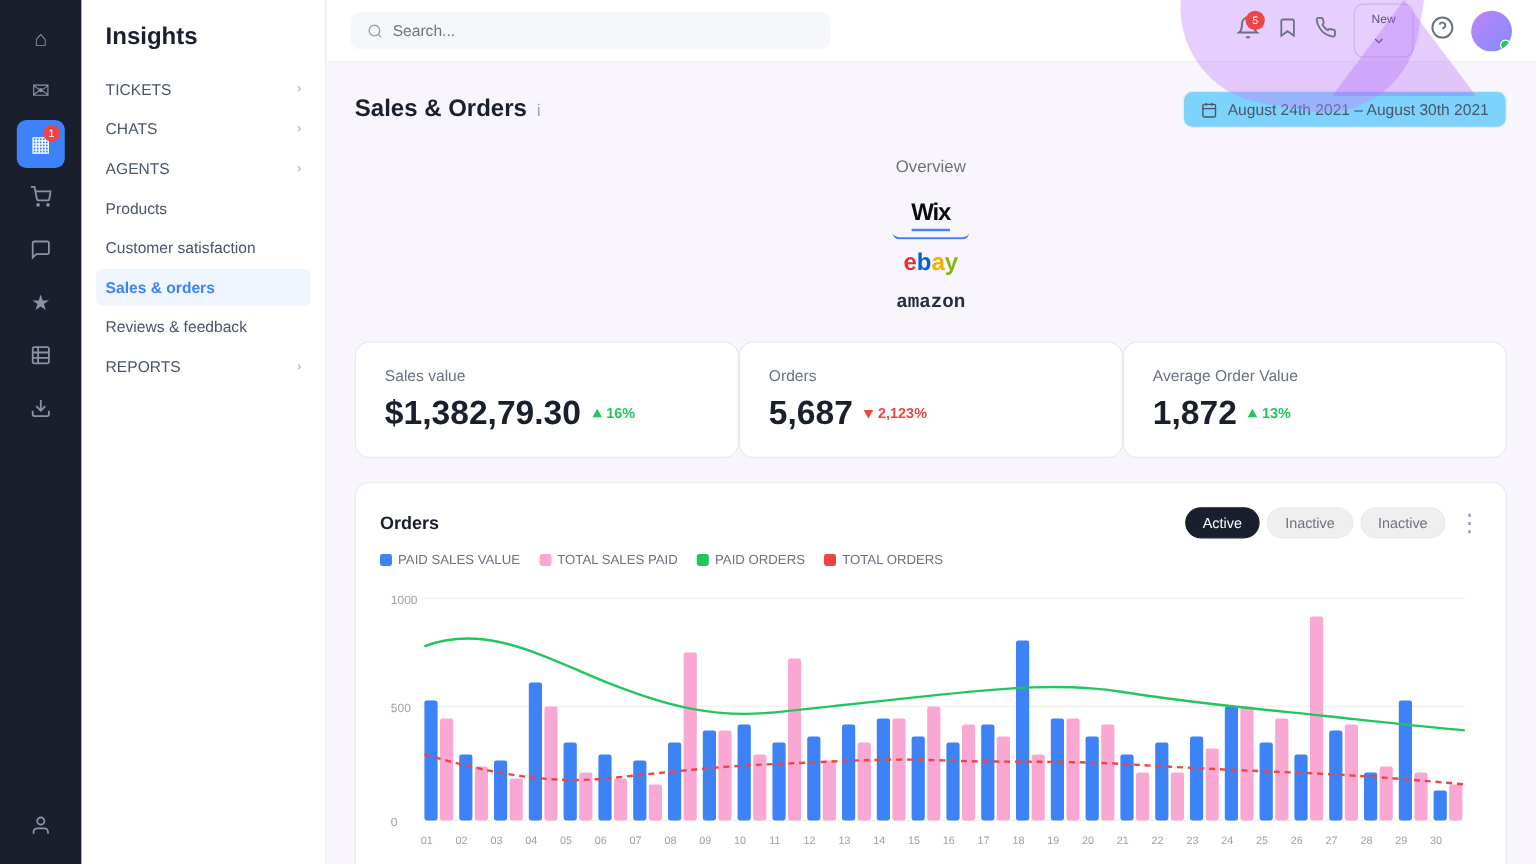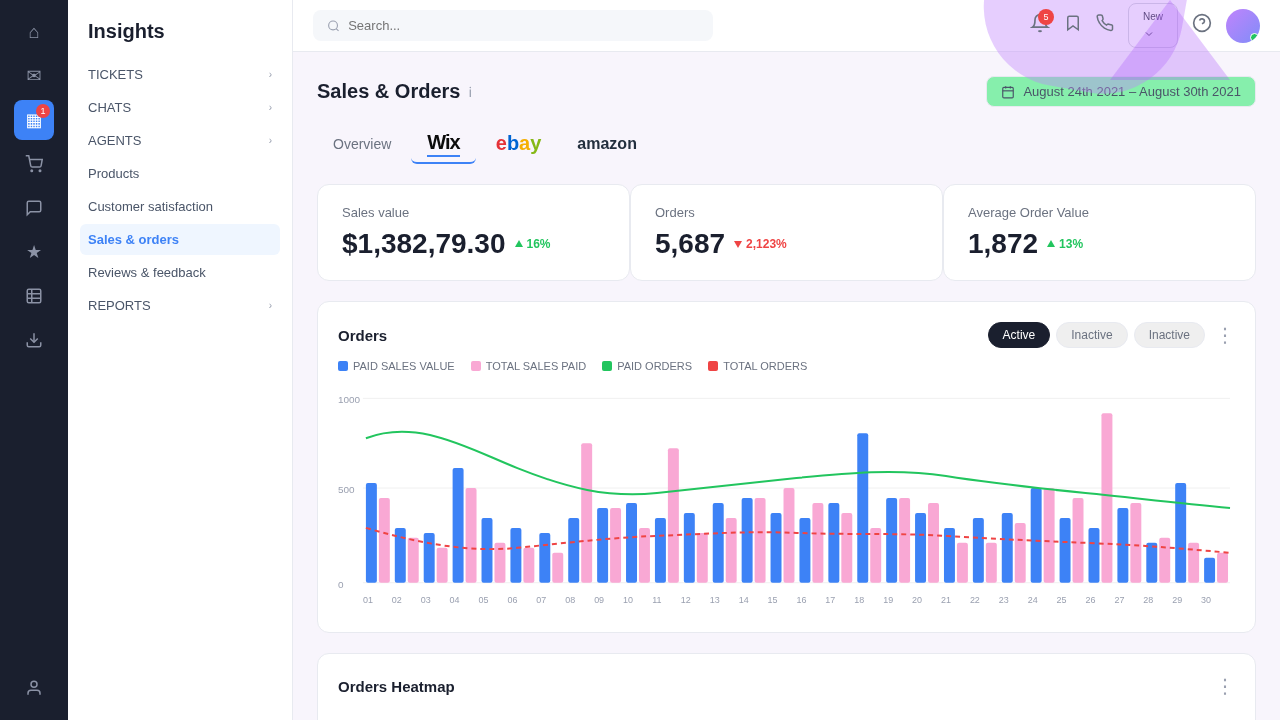--- a/index.html
+++ b/index.html
@@ -28,21 +28,21 @@
     .icon-sidebar .icon-item.active { background: #3d82f6; color: white; }
     .icon-badge {
       position: absolute; top: 4px; right: 4px;
       background: #ef4444; color: white; font-size: 9px;
       border-radius: 50%; width: 14px; height: 14px;
       display: flex; align-items: center; justify-content: center;
     }
 
     
     .nav-sidebar {
-      width: 225px;
+      width: 204px;
       background: white;
       padding: 20px 0;
       flex-shrink: 0;
       border-right: 1px solid #e8eaf0;
     }
     .nav-sidebar .title {
       font-size: 20px; font-weight: 700; color: #1a1f2e;
       padding: 0 20px 16px;
     }
     .nav-section {
@@ -104,27 +104,27 @@
 
     
     .page-header {
       display: flex; align-items: center; justify-content: space-between;
       margin-bottom: 16px;
     }
     .page-title { font-size: 20px; font-weight: 700; color: #1a1f2e; display: flex; align-items: center; gap: 8px; }
     .info-icon { color: #9aa0b0; font-size: 14px; cursor: pointer; }
     .date-filter {
       display: flex; align-items: center; gap: 8px;
-      background: #86efac; border: 1px solid #e8eaf0;
+      background: #7dd3fc; border: 1px solid #e8eaf0;
       border-radius: 8px; padding: 7px 14px; font-size: 13px; color: #4a5568;
       cursor: pointer;
     }
 
     
-    .tabs { display: flex; align-items: center; gap: 4px; margin-bottom: 20px; }
+    .tabs { display: flex; align-items: center; gap: 4px; margin-bottom: 20px; flex-direction: column; }
     .tab {
       padding: 8px 16px; font-size: 14px; color: #6b7280;
       cursor: pointer; border-radius: 6px;
     }
     .tab.active-tab { border-bottom: 2px solid #3d82f6; color: #3d82f6; font-weight: 600; }
     .tab-logo { padding: 4px 16px; cursor: pointer; }
 
     
     .stats-row { display: flex; gap: 0; margin-bottom: 20px; }
     .stat-card {
@@ -350,21 +350,21 @@
       <div class="tab">Overview</div>
       <div class="tab active-tab">
         <span class="wix-text wix-underline">Wix</span>
       </div>
       <div class="tab-logo">
         <span class="ebay-text">
           <span class="ebay-e">e</span><span class="ebay-b">b</span><span class="ebay-a">a</span><span class="ebay-y">y</span>
         </span>
       </div>
       <div class="tab-logo">
-        <span style="font-size:16px;font-weight:700;color:#232f3e;font-family:Liberation Sans, sans-serif;">amazon</span>
+        <span style="font-size:16px;font-weight:700;color:#232f3e;font-family:Liberation Mono, monospace;">amazon</span>
       </div>
     </div>
 
     <div class="stats-row">
       <div class="stat-card">
         <div class="stat-label">Sales value</div>
         <div class="stat-value">
           $1,382,79.30
           <span class="stat-change up">
             <svg width="10" height="10" viewBox="0 0 10 10">

